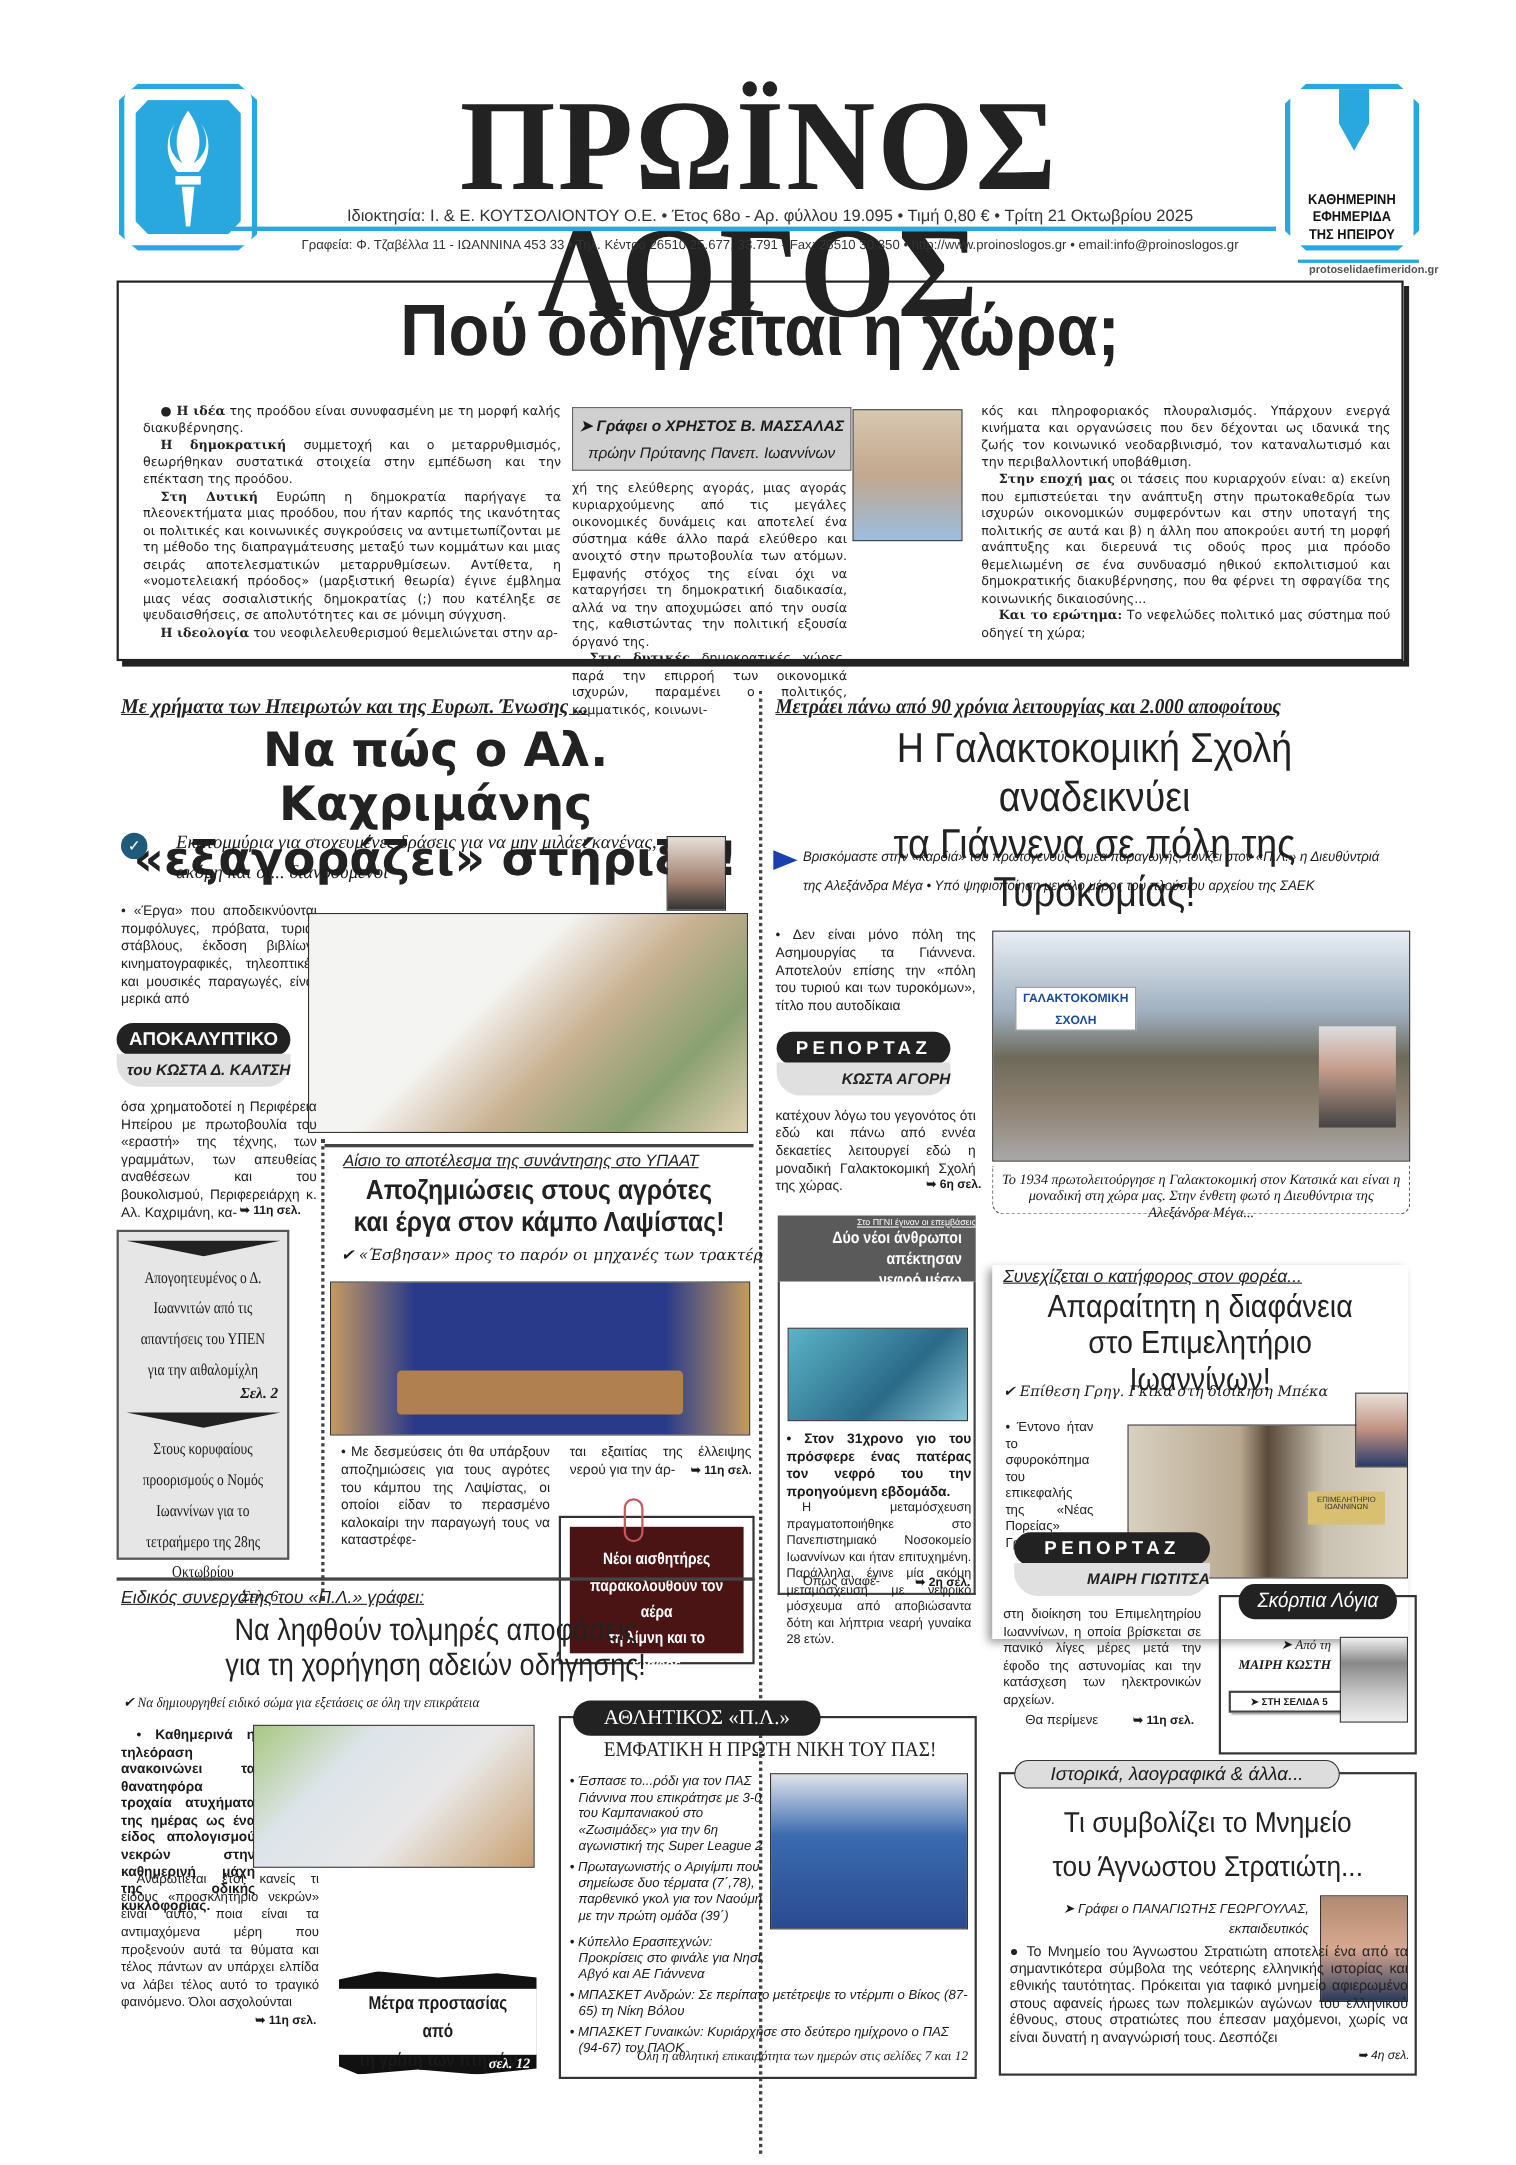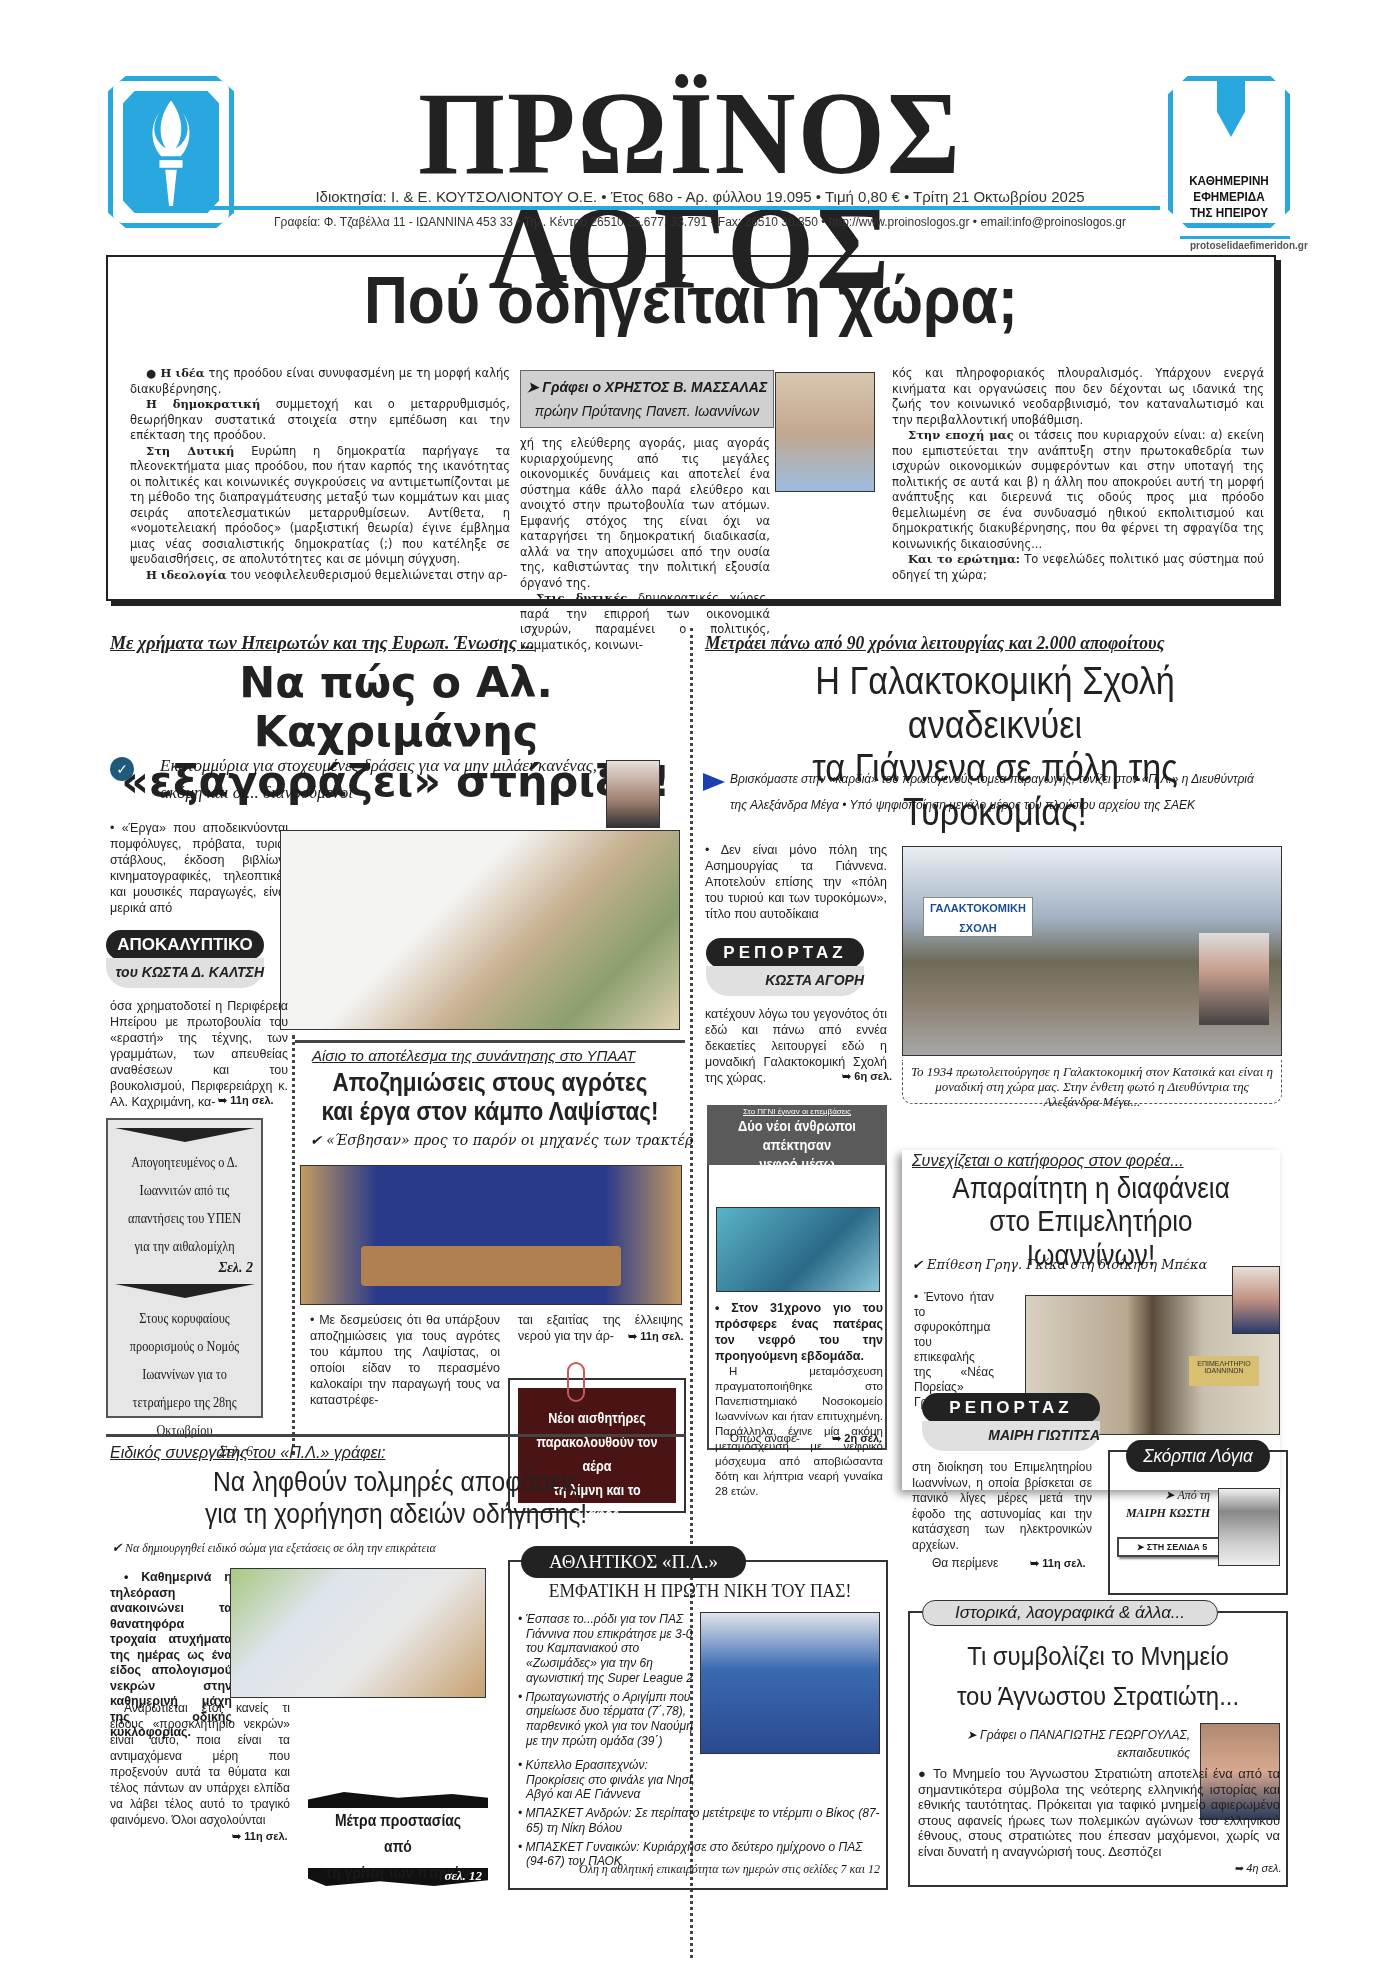--- a/index.html
+++ b/index.html
@@ -141,21 +141,21 @@
 
 <div class="abs gray-box" style="left:106px;top:1118px;width:157px;height:300px;padding-top:8px;transform:scaleX(1)">
   <div class="tri" style="border-left-width:70px;border-right-width:70px"></div>
   <div style="font-family:'Liberation Serif',serif;font-size:15px;line-height:28px;text-align:center;padding:6px 4px 0;transform:scaleX(.82)">Απογοητευμένος ο Δ. Ιωαννιτών από τις απαντήσεις του ΥΠΕΝ για την αιθαλομίχλη</div>
   <div style="font-family:'Liberation Serif',serif;font-style:italic;font-weight:bold;font-size:14px;text-align:right;padding-right:8px">Σελ. 2</div>
   <div class="tri" style="border-left-width:70px;border-right-width:70px;margin-top:8px"></div>
   <div style="font-family:'Liberation Serif',serif;font-size:15px;line-height:28px;text-align:center;padding:6px 4px 0;transform:scaleX(.82)">Στους κορυφαίους προορισμούς ο Νομός Ιωαννίνων για το τετραήμερο της 28ης Οκτωβρίου</div>
   <div style="font-family:'Liberation Serif',serif;font-style:italic;font-weight:normal;font-size:14px;text-align:right;padding-right:8px">Σελ. 6</div>
 </div>
 
-<div class="abs" style="left:707px;top:1105px;width:180px;height:60px;background:#5a5a5a;color:#fff;text-align:center">
+<div class="abs" style="left:707px;top:1105px;width:180px;height:60px;background:#5a5a5a;color:#fff;text-align:right">
   <div style="font-size:8px;text-decoration:underline;padding-top:2px">Στο ΠΓΝΙ έγιναν οι επεμβάσεις</div>
   <div style="font-size:15px;font-weight:bold;line-height:19px;transform:scaleX(.86)">
     <div>Δύο νέοι άνθρωποι απέκτησαν</div>
     <div>νεφρό μέσω μεταμόσχευσης</div>
   </div>
 </div>
 <div class="abs" style="left:707px;top:1165px;width:180px;height:285px;border:2px solid #444;border-top:none"></div>
 <div class="abs photo" style="left:716px;top:1207px;width:164px;height:85px;background:linear-gradient(135deg,#5ab4c8,#2a6a88 60%,#8ac8d8)"></div>
 <div class="abs" style="left:715px;top:1300px;width:168px;font-size:12.5px;font-weight:bold;line-height:16px;text-align:justify">• Στον 31χρονο γιο του πρόσφερε ένας πατέρας τον νεφρό του την προηγούμενη εβδομάδα.</div>
 <div class="abs small-text" style="left:715px;top:1364px;width:168px;font-size:11.5px;line-height:15px;text-indent:14px">Η μεταμόσχευση πραγματοποιήθηκε στο Πανεπιστημιακό Νοσοκομείο Ιωαννίνων και ήταν επιτυχημένη. Παράλληλα, έγινε μία ακόμη μεταμόσχευση με νεφρικό μόσχευμα από αποβιώσαντα δότη και λήπτρια νεαρή γυναίκα 28 ετών.</div>

